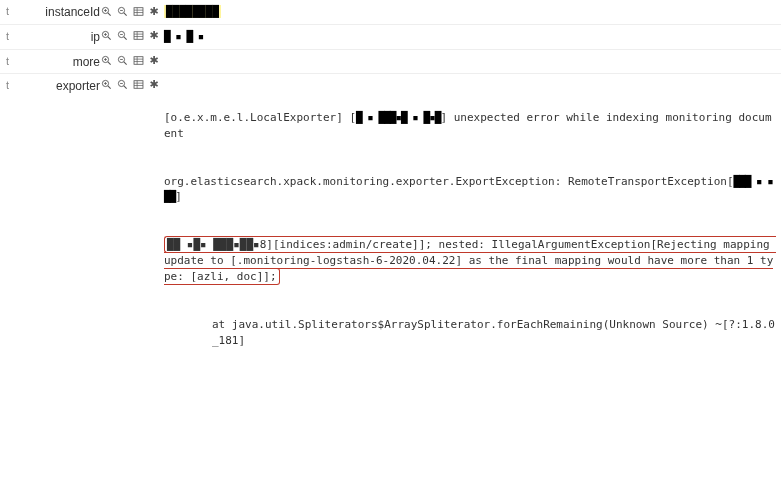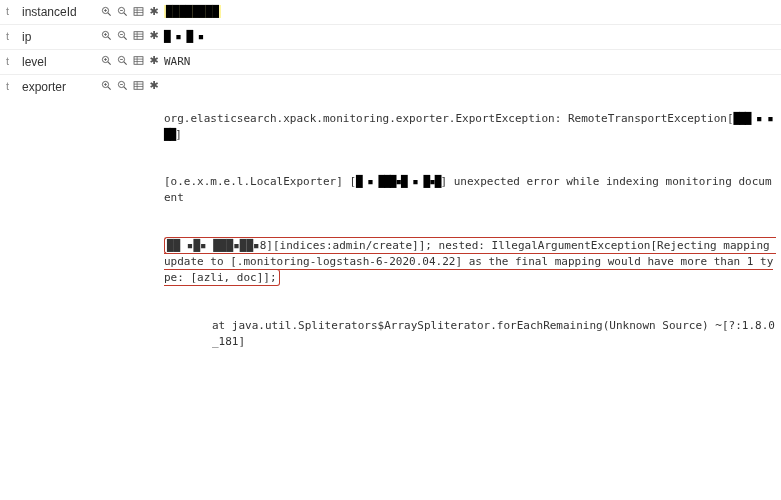--- a/index.html
+++ b/index.html
@@ -1,19 +1,19 @@
 <!DOCTYPE html>
 <html><head>
 <meta charset="utf-8">
 <style>
 * { margin: 0; padding: 0; box-sizing: border-box; }
 body { font-family: -apple-system, BlinkMacSystemFont, "Segoe UI", sans-serif; font-size: 12px; color: #333; background: #fff; width: 781px; }
 .row { display: flex; border-bottom: 1px solid #eee; padding: 4px 6px; align-items: flex-start; }
 .type-col { width: 16px; color: #888; font-size: 11px; flex-shrink: 0; padding-top: 1px; }
-.name-col { width: 78px; color: #333; font-size: 12px; flex-shrink: 0; padding-top: 1px; }
+.name-col { width: 78px; color: #333; font-size: 12px; flex-shrink: 0; padding-top: 1px; text-align: right; }
 .tools-col { width: 64px; flex-shrink: 0; display: flex; gap: 4px; align-items: center; padding-top: 1px; }
 .tool-icon { width: 12px; height: 12px; display: inline-flex; align-items: center; justify-content: center; color: #555; font-size: 11px; }
 .value-col { flex: 1; font-family: Menlo, Consolas, monospace; font-size: 11px; line-height: 1.45; word-break: break-all; white-space: pre-wrap; }
 .hl-yellow { background: #fff59d; color: #000; padding: 0 2px; }
 .redact { color: #000; font-weight: bold; letter-spacing: -1px; }
 .boxed { border: 1.5px solid #c0392b; border-radius: 3px; padding: 1px 2px; display: inline; }
 .msg-block { display: block; }
 .indent { padding-left: 48px; display: block; }
 svg { display: block; }
 </style>
@@ -79,21 +79,21 @@
           <line x1="6" y1="2.5" x2="6" y2="13.5" stroke="#555" stroke-width="1"></line>
         </svg>
       </span>
     <span class="tool-icon">✱</span>
   </div>
   <div class="value-col"><span class="redact">█ ▪ █ ▪</span></div>
 </div>
 
 <div class="row">
   <div class="type-col">t</div>
-  <div class="name-col">level</div>
+  <div class="name-col">more</div>
   <div class="tools-col">
     <span class="tool-icon">
         <svg width="11" height="11" viewBox="0 0 16 16">
           <circle cx="6.5" cy="6.5" r="4.5" fill="none" stroke="#555" stroke-width="1.3"></circle>
           <line x1="10" y1="10" x2="14" y2="14" stroke="#555" stroke-width="1.5"></line>
           <line x1="4.5" y1="6.5" x2="8.5" y2="6.5" stroke="#555" stroke-width="1.2"></line>
           <line x1="6.5" y1="4.5" x2="6.5" y2="8.5" stroke="#555" stroke-width="1.2"></line>
         </svg>
       </span>
     <span class="tool-icon">
@@ -106,21 +106,20 @@
     <span class="tool-icon">
         <svg width="11" height="11" viewBox="0 0 16 16">
           <rect x="1.5" y="2.5" width="13" height="11" fill="none" stroke="#555" stroke-width="1.2"></rect>
           <line x1="1.5" y1="6" x2="14.5" y2="6" stroke="#555" stroke-width="1"></line>
           <line x1="1.5" y1="9.5" x2="14.5" y2="9.5" stroke="#555" stroke-width="1"></line>
           <line x1="6" y1="2.5" x2="6" y2="13.5" stroke="#555" stroke-width="1"></line>
         </svg>
       </span>
     <span class="tool-icon">✱</span>
   </div>
-  <div class="value-col">WARN</div>
 </div>
 
 <div class="row">
   <div class="type-col">t</div>
   <div class="name-col">exporter</div>
   <div class="tools-col">
     <span class="tool-icon">
         <svg width="11" height="11" viewBox="0 0 16 16">
           <circle cx="6.5" cy="6.5" r="4.5" fill="none" stroke="#555" stroke-width="1.3"></circle>
           <line x1="10" y1="10" x2="14" y2="14" stroke="#555" stroke-width="1.5"></line>
@@ -139,22 +138,22 @@
         <svg width="11" height="11" viewBox="0 0 16 16">
           <rect x="1.5" y="2.5" width="13" height="11" fill="none" stroke="#555" stroke-width="1.2"></rect>
           <line x1="1.5" y1="6" x2="14.5" y2="6" stroke="#555" stroke-width="1"></line>
           <line x1="1.5" y1="9.5" x2="14.5" y2="9.5" stroke="#555" stroke-width="1"></line>
           <line x1="6" y1="2.5" x2="6" y2="13.5" stroke="#555" stroke-width="1"></line>
         </svg>
       </span>
     <span class="tool-icon">✱</span>
   </div>
   <div class="value-col">
+    <span class="msg-block"><span>[o.e.x.m.e.l.LocalExporter] [</span><span class="redact">█ ▪ ███▪█ ▪ █▪█</span><span>] unexpected error while indexing monitoring document</span></span>
     <span class="msg-block"><span>org.elasticsearch.xpack.monitoring.exporter.ExportException: RemoteTransportException[</span><span class="redact">███ ▪ ▪██</span><span>]</span></span>
-    <span class="msg-block"><span>[o.e.x.m.e.l.LocalExporter] [</span><span class="redact">█ ▪ ███▪█ ▪ █▪█</span><span>] unexpected error while indexing monitoring document</span></span>
     <span class="msg-block"><span class="boxed">██ ▪█▪ ███▪██▪8][indices:admin/create]]; nested: IllegalArgumentException[Rejecting mapping update to [.monitoring-logstash-6-2020.04.22] as the final mapping would have more than 1 type: [azli, doc]];</span></span>
     <span class="indent">at java.util.Spliterators$ArraySpliterator.forEachRemaining(Unknown Source) ~[?:1.8.0_181]</span>
     
     
     
     
     
     
     
     

